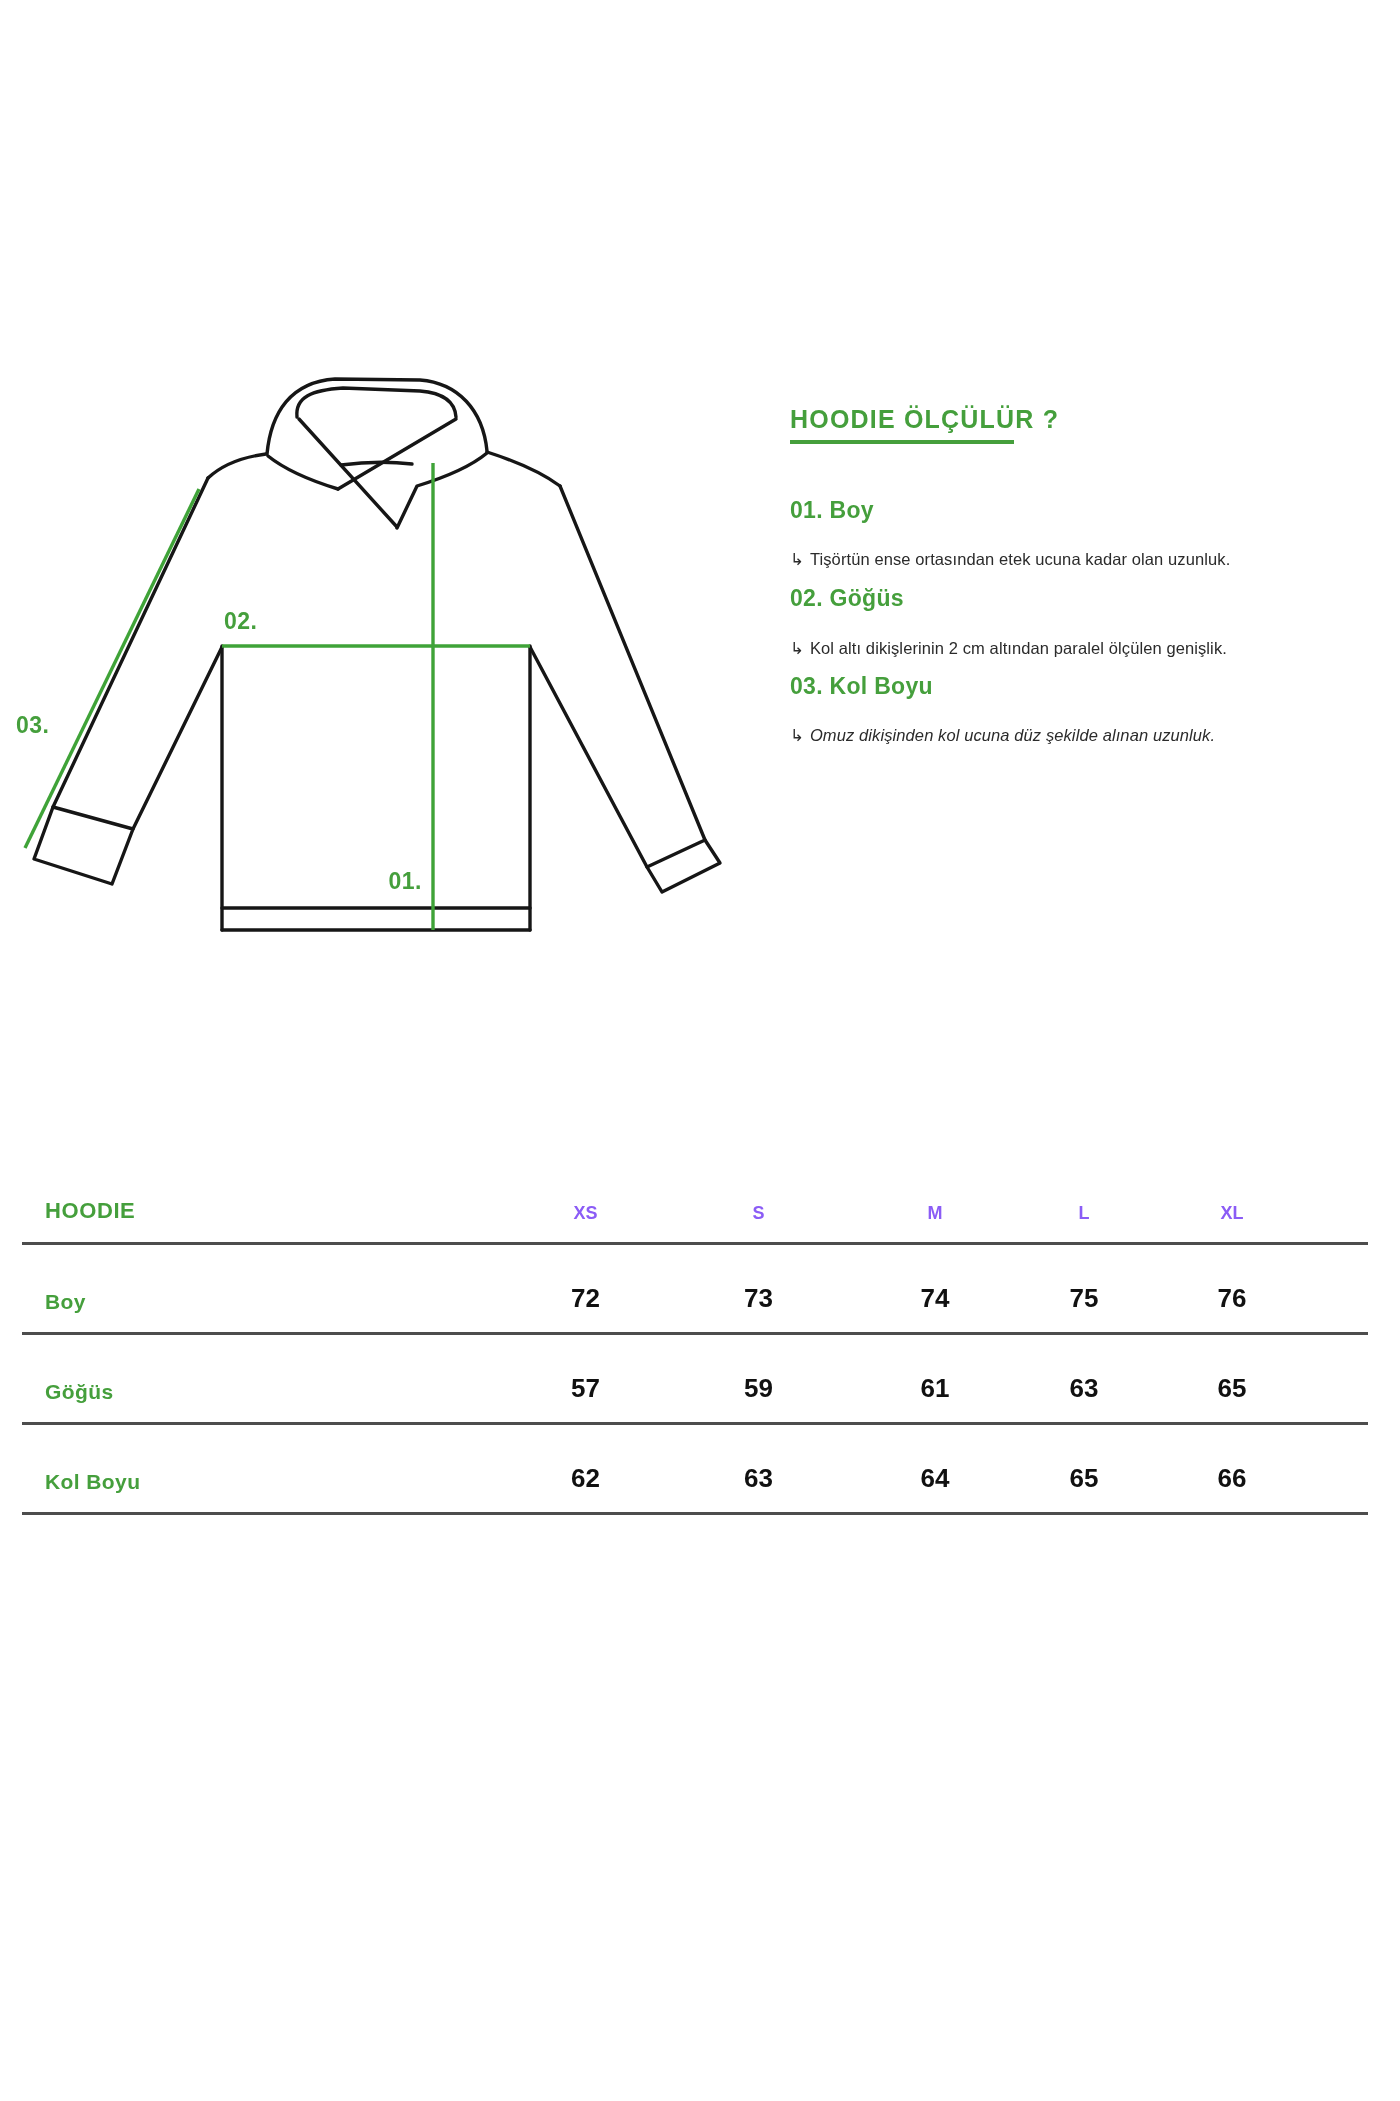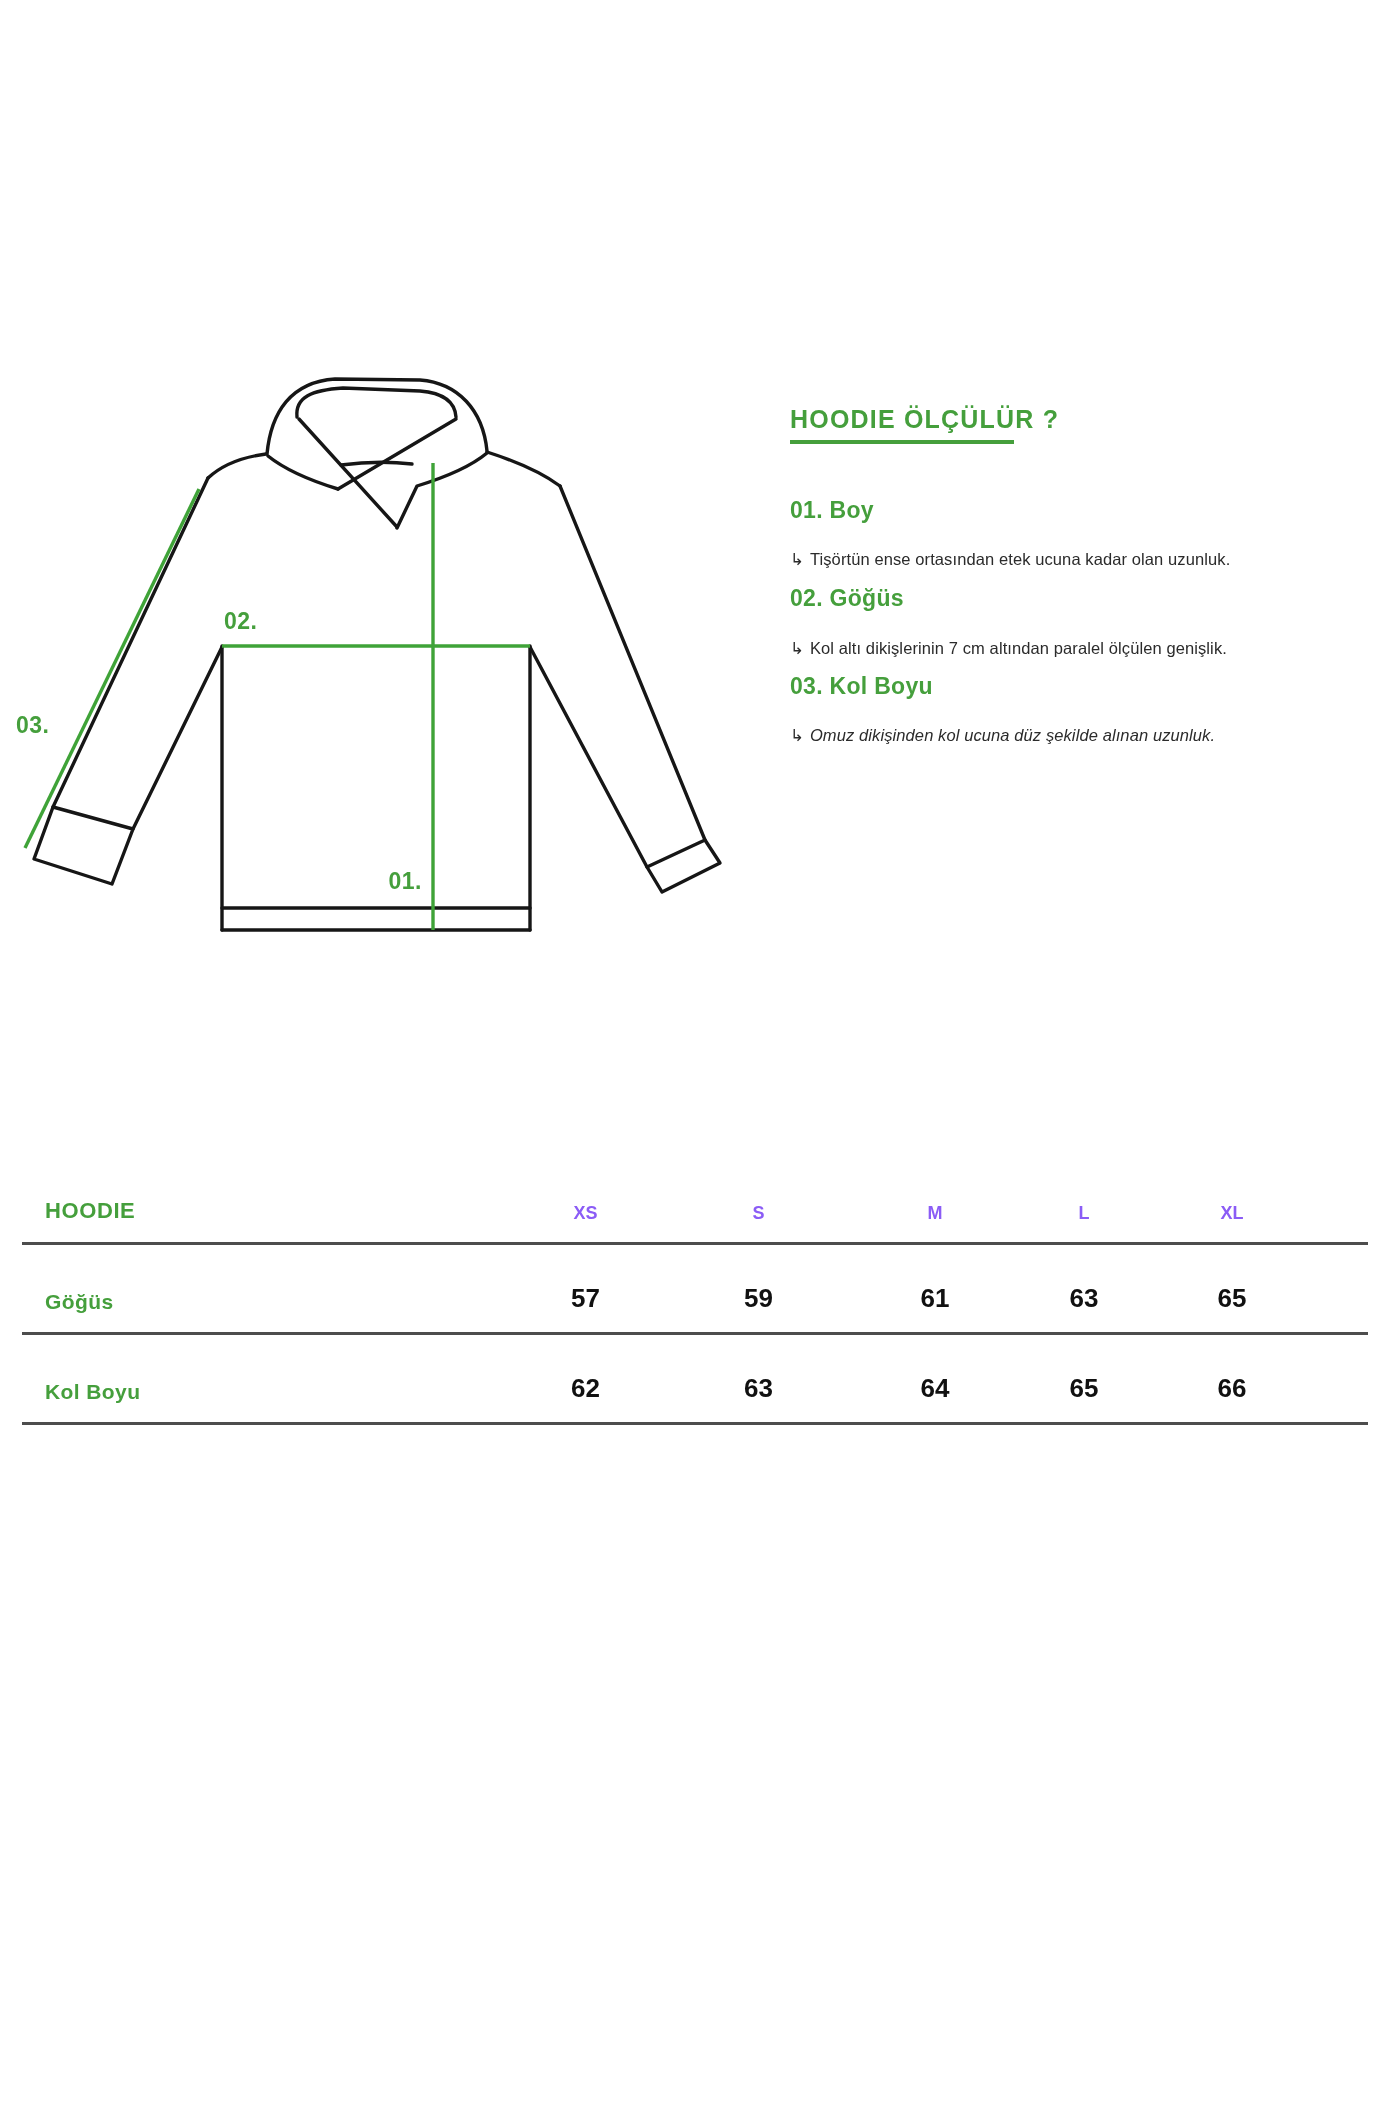--- a/index.html
+++ b/index.html
@@ -90,36 +90,45 @@
 <div class="diagram-label" style="left:16px; top:712px;">03.</div>
 <div class="diagram-label" style="left:348px; top:868px; width:74px; text-align:right;">01.</div>
 
 <div class="guide-title">HOODIE ÖLÇÜLÜR ?</div>
 <div class="guide-underline"></div>
 
 <div class="guide-heading" id="gh0">01. Boy</div>
 <div class="guide-desc" id="gd0"><span class="arrow">↳</span><span>Tişörtün ense ortasından etek ucuna kadar olan uzunluk.</span></div>
 
 <div class="guide-heading" id="gh1">02. Göğüs</div>
-<div class="guide-desc" id="gd1"><span class="arrow">↳</span><span>Kol altı dikişlerinin 7 cm altından paralel ölçülen genişlik.</span></div>
+<div class="guide-desc" id="gd1"><span class="arrow">↳</span><span>Kol altı dikişlerinin 2 cm altından paralel ölçülen genişlik.</span></div>
 
 <div class="guide-heading" id="gh2">03. Kol Boyu</div>
 <div class="guide-desc" id="gd2"><span class="arrow">↳</span><span>Omuz dikişinden kol ucuna düz şekilde alınan uzunluk.</span></div>
 
 <div class="size-table">
   <div class="trow">
     <div class="cell-product">HOODIE</div>
     <div class="cell-size">XS</div>
     <div class="cell-size">S</div>
     <div class="cell-size">M</div>
     <div class="cell-size">L</div>
     <div class="cell-size">XL</div>
     <div></div>
   </div>
 
+  <div class="trow">
+    <div class="cell-label">Boy</div>
+    <div class="cell-value">72</div>
+    <div class="cell-value">73</div>
+    <div class="cell-value">74</div>
+    <div class="cell-value">75</div>
+    <div class="cell-value">76</div>
+    <div></div>
+  </div>
 
   <div class="trow">
     <div class="cell-label">Göğüs</div>
     <div class="cell-value">57</div>
     <div class="cell-value">59</div>
     <div class="cell-value">61</div>
     <div class="cell-value">63</div>
     <div class="cell-value">65</div>
     <div></div>
   </div>

